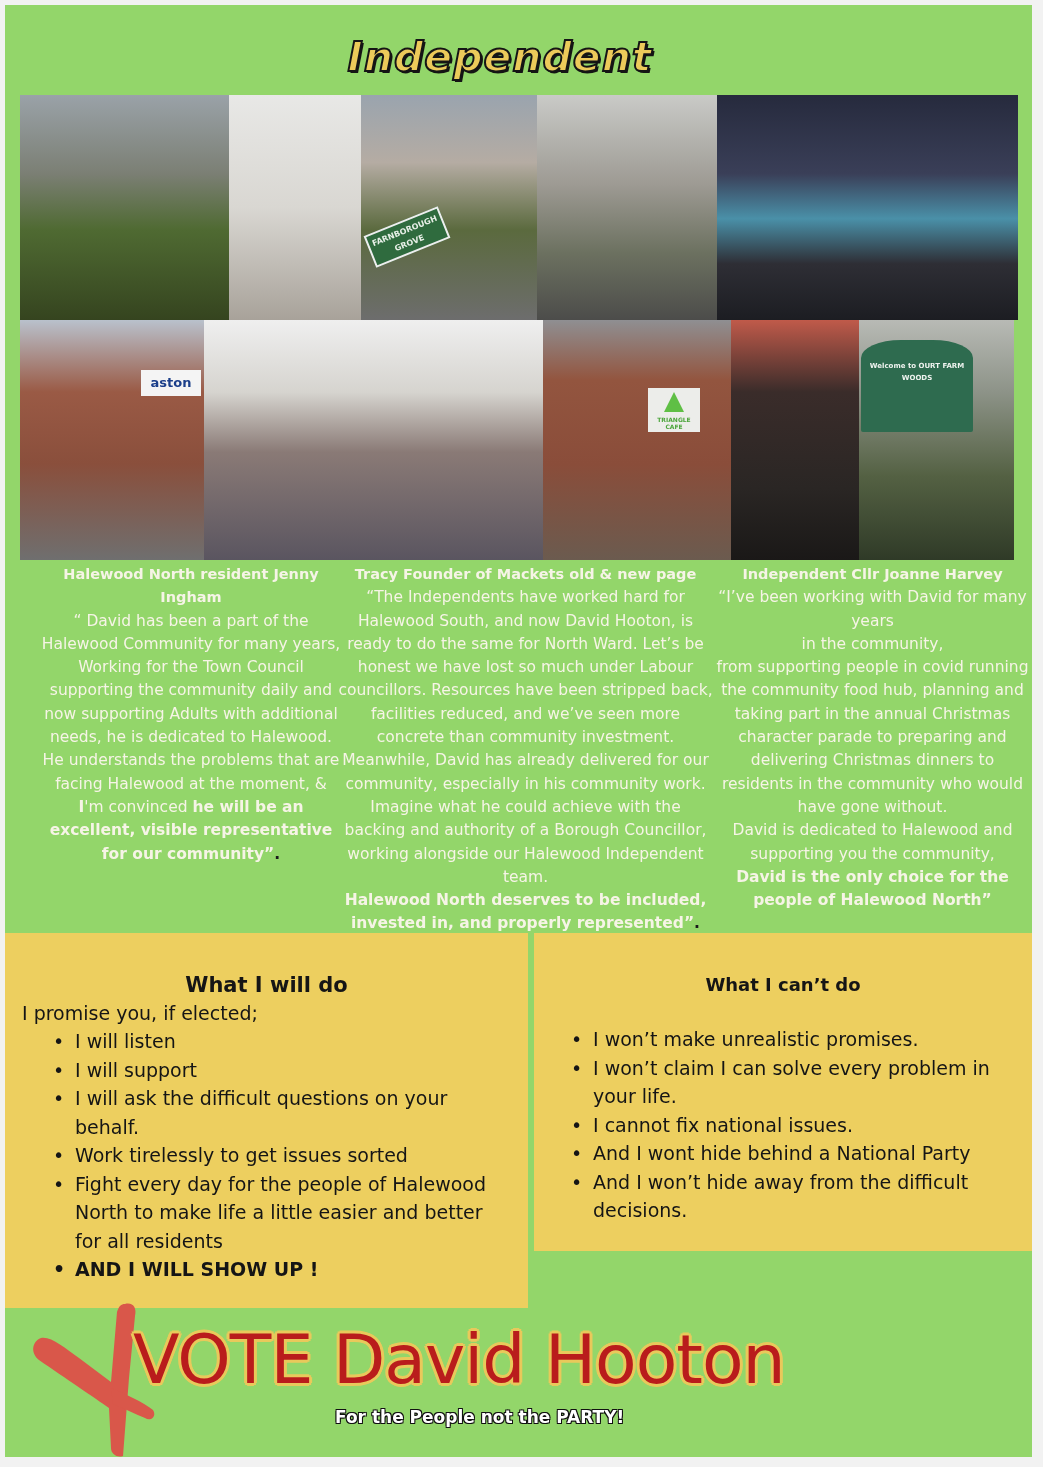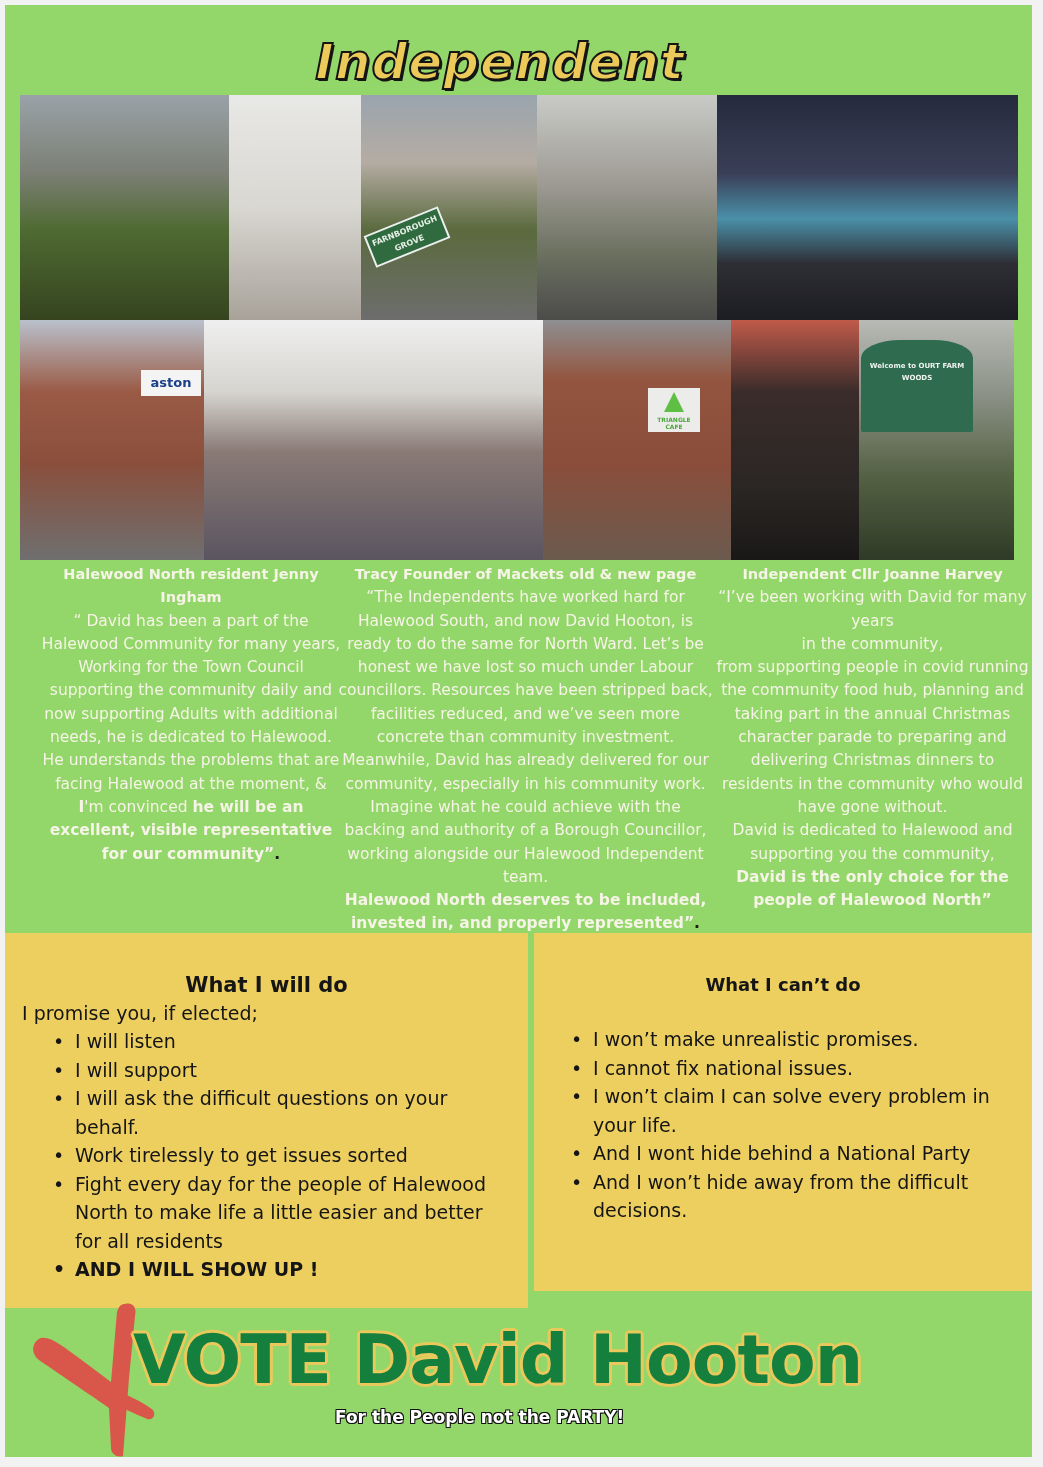--- a/index.html
+++ b/index.html
@@ -7,21 +7,21 @@
     body { font-family: "DejaVu Sans", sans-serif; position: relative; }
 
     .page {
       position: absolute; left: 5px; top: 5px; width: 1027px; height: 1452px;
       background: #93d66a;
     }
 
     .title {
       position: absolute; left: 0; top: 28px; width: 990px; text-align: center;
       font-family: "DejaVu Sans", sans-serif; font-weight: bold; font-style: italic;
-      font-size: 50px; color: #ecca5a; letter-spacing: 1px;
+      font-size: 41px; color: #ecca5a; letter-spacing: 1px;
       -webkit-text-stroke: 2px #151515;
       text-shadow: 2px 2px 0 #151515;
     }
 
     .photo { position: absolute; overflow: hidden; }
     .photo .lbl { position: absolute; }
 
     
     .p1 { left: 15px; top: 90px; width: 209px; height: 225px;
       background: linear-gradient(180deg,#9aa2a8 0%,#7b7f74 35%,#4f6a32 60%,#35441f 100%); }
@@ -68,38 +68,38 @@
     .quote .q-title { font-weight: bold; font-size: 14.5px; display: block; }
     .quote b { font-weight: bold; }
     .q1 { left: 36px; width: 300px; }
     .q2 { left: 333px; width: 375px; }
     .q3 { left: 710px; width: 315px; }
     .quote .dark { color: #1a1a1a; font-weight: bold; }
 
     
     .panel { position: absolute; background: #edcf5f; color: #151515; }
     .panel-left { left: 5px; top: 933px; width: 523px; height: 375px; }
-    .panel-right { left: 534px; top: 933px; width: 498px; height: 358px; }
+    .panel-right { left: 534px; top: 933px; width: 498px; height: 318px; }
 
     .panel h2 { font-weight: bold; text-align: center; }
     .panel-left h2 { font-size: 21px; margin-top: 38px; line-height: 28px; }
     .panel-right h2 { font-size: 18px; margin-top: 38px; line-height: 28px; }
 
     .intro { font-size: 19px; margin-left: 17px; line-height: 28px; }
     ul.bullets { list-style: none; font-size: 19px; line-height: 28.5px; }
     .panel-left ul.bullets { margin-left: 48px; width: 455px; }
     .panel-right ul.bullets { margin-left: 37px; width: 440px; margin-top: 26px; }
     ul.bullets li { position: relative; padding-left: 22px; }
     ul.bullets li::before { content: "\2022"; position: absolute; left: 0; top: 0; }
     ul.bullets li.bold { font-weight: bold; }
 
     
     .vote {
-      position: absolute; left: 133px; top: 1320px; font-weight: bold;
-      font-size: 68px; color: #15803d; letter-spacing: -1px;
+      position: absolute; left: 133px; top: 1320px; font-weight: normal;
+      font-size: 68px; color: #b91c1c; letter-spacing: -1px;
       text-shadow: -2px -2px 0 #e9c95b, 2px -2px 0 #e9c95b, -2px 2px 0 #e9c95b, 2px 2px 0 #e9c95b,
                    0 -3px 0 #e9c95b, 0 3px 0 #e9c95b, -3px 0 0 #e9c95b, 3px 0 0 #e9c95b;
       white-space: nowrap;
     }
     .tagline {
       position: absolute; left: 335px; top: 1407px; font-weight: bold; font-size: 17px;
       color: #ffffff; white-space: nowrap;
       text-shadow: -1px -1px 0 #111, 1px -1px 0 #111, -1px 1px 0 #111, 1px 1px 0 #111;
     }
     .tick { position: absolute; left: 25px; top: 1298px; width: 130px; height: 160px; }
@@ -164,22 +164,22 @@
     <li>Work tirelessly to get issues sorted</li>
     <li>Fight every day for the people of Halewood North to make life a little easier and better for all residents</li>
     <li class="bold">AND I WILL SHOW UP !</li>
   </ul>
 </div>
 
 <div class="panel panel-right">
   <h2>What I can’t do</h2>
   <ul class="bullets">
     <li>I won’t make unrealistic promises.</li>
+    <li>I won’t claim I can solve every problem in your life.</li>
     <li>I cannot fix national issues.</li>
-    <li>I won’t claim I can solve every problem in your life.</li>
     <li>And I wont hide behind a National Party</li>
     <li>And I won’t hide away from the difficult decisions.</li>
   </ul>
 </div>
 
 <svg class="tick" viewBox="0 0 130 160">
   <path d="M100 6 C108 4 112 10 110 18 L104 80 L98 158 C92 160 86 156 86 150 L84 110 C70 100 40 80 14 62 C6 56 6 44 16 40 C26 38 40 50 54 60 L86 84 L92 14 C94 8 96 6 100 6 Z" fill="#d9574a"></path>
   <path d="M86 90 C100 96 118 104 128 112 C132 118 126 124 120 120 C110 116 98 110 88 106 Z" fill="#d9574a"></path>
 </svg>
 <div class="vote">VOTE David Hooton</div>

